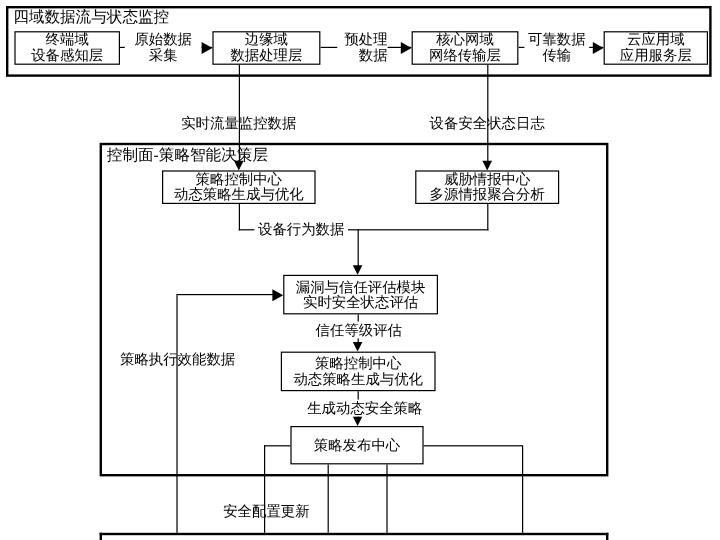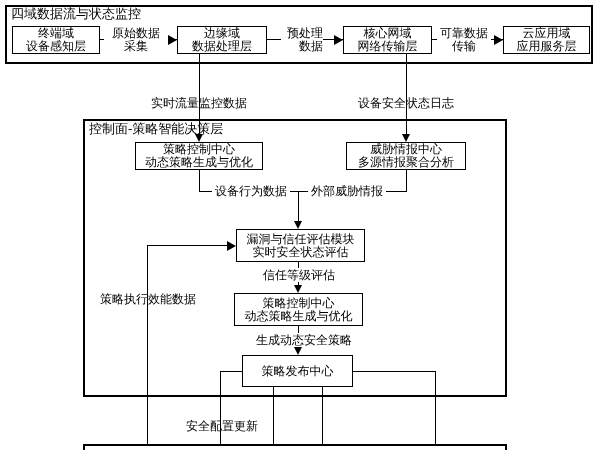--- a/index.html
+++ b/index.html
@@ -94,21 +94,20 @@
     <div>威胁情报中心</div>
     <div>多源情报聚合分析</div>
   </div>
 
   <div class="vline" style="left:199px;top:170px;height:22px;"></div>
   <div class="vline" style="left:406px;top:170px;height:22px;"></div>
   <div class="hline" style="left:199px;top:191px;width:208px;"></div>
   <div class="vline" style="left:298px;top:191px;height:32px;"></div>
   <div class="arr-d" style="left:294px;top:221px;"></div>
   <div class="lbl onwhite" style="left:212px;top:184px;width:78px;">设备行为数据</div>
-  <div class="lbl onwhite" style="left:308px;top:184px;width:78px;">外部威胁情报</div>
 
   <div class="node" style="left:236px;top:229px;width:129px;height:33px;align-items:center;">
     <div>漏洞与信任评估模块</div>
     <div>实时安全状态评估</div>
   </div>
 
   <div class="vline" style="left:147px;top:246px;height:199px;"></div>
   <div class="hline" style="left:147px;top:245px;width:81px;"></div>
   <div class="arr-r" style="left:227px;top:241px;"></div>
   <div class="lbl" style="left:96px;top:292px;width:104px;">策略执行效能数据</div>

